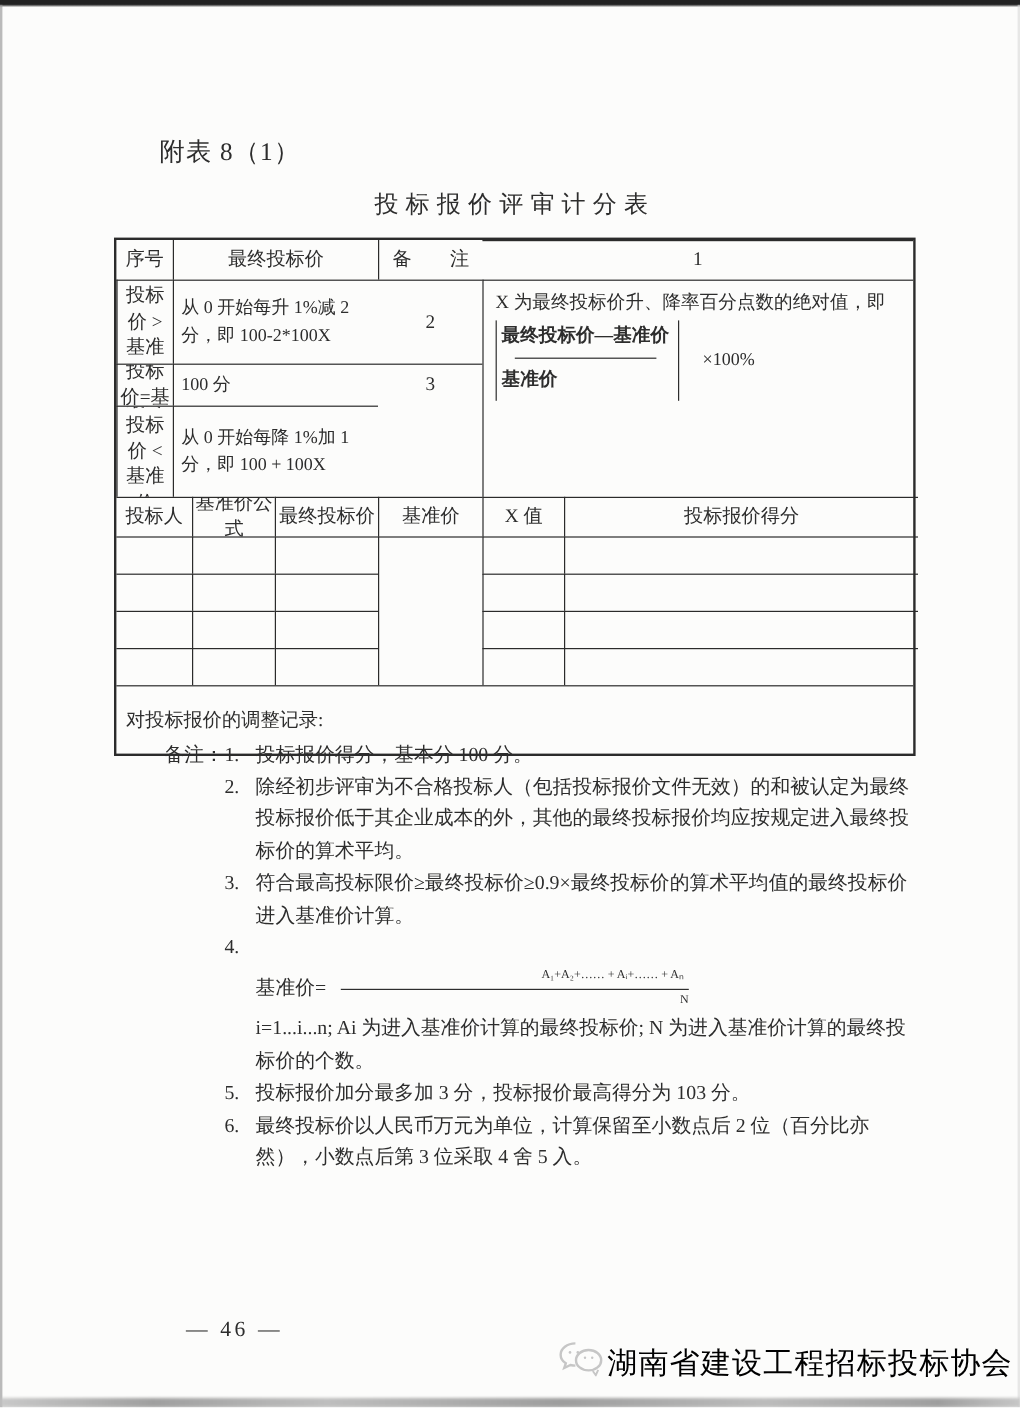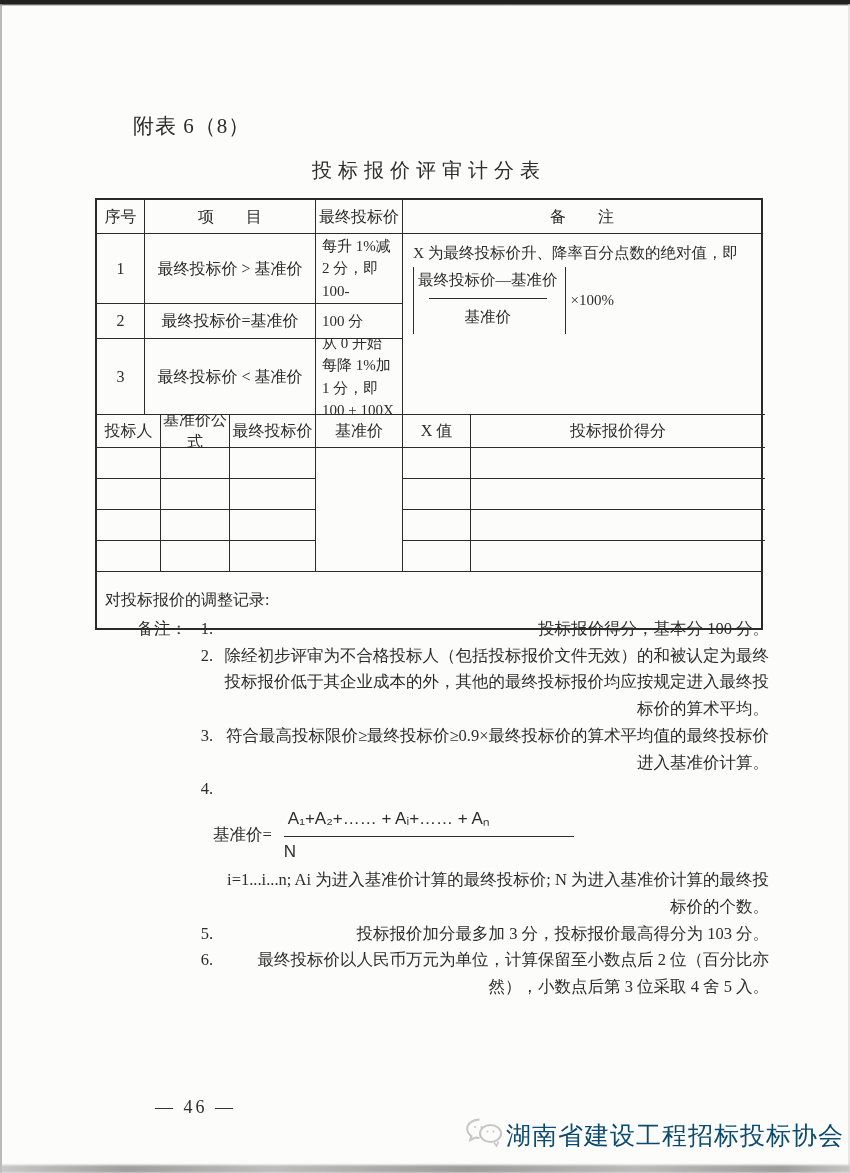--- a/index.html
+++ b/index.html
@@ -68,89 +68,88 @@
   .criteria { font-size: 15px; line-height: 1.5; }
   .remark-cell {
     grid-column: 4; grid-row: 2 / span 3;
     display: block; text-align: left;
     padding: 8px 8px 4px 10px;
     font-size: 15.5px; line-height: 1.45;
   }
   .abs-frac { display: flex; align-items: center; margin-top: 3px; }
   .abs-bars {
     border-left: 1.6px solid #2d2d2d; border-right: 1.6px solid #2d2d2d;
-    padding: 2px 7px 6px 4px; text-align: center;
+    padding: 2px 7px 6px 4px; text-align: left; font-weight: bold;
   }
   .abs-num { font-size: 15.5px; white-space: nowrap; }
   .abs-line { width: 118px; border-top: 1.6px solid #2d2d2d; margin: 6px auto 7px; }
   .abs-den { font-size: 15.5px; }
-  .abs-times { margin-left: 5px; font-size: 15px; }
+  .abs-times { margin-left: 20px; font-size: 15px; }
 
   .sec2 {
     display: grid;
     grid-template-columns: 63px 69px 86px 87px 68px 295px;
     grid-template-rows: 33px 31px 31px 31px 31px;
   }
   .base-merged { grid-column: 4; grid-row: 2 / span 4; }
 
   .adjust-row {
     border-top: 1.5px solid #2b2b2b;
     height: 57px; display: flex; align-items: center;
     padding-left: 8px; font-size: 16px;
   }
 
   
   .notes {
     position: absolute; left: 137px; top: 616px; width: 632px;
     font-size: 16.5px; line-height: 1.62;
   }
-  .note-row { display: flex; align-items: flex-start; text-align: right; }
+  .note-row { display: flex; align-items: flex-start; }
   .note-label { width: 50px; flex: none; }
   .note-indent { width: 50px; flex: none; }
   .note-num { width: 26px; flex: none; }
   .note-text { flex: 1; }
 
   .formula-row { display: flex; align-items: center; margin: 2px 0 2px 76px; }
   .formula-lhs { flex: none; margin-right: 12px; }
-  .frac { width: 290px; text-align: left; font-family: Liberation Sans, sans-serif; font-size: 17px; }
+  .frac { width: 290px; text-align: right; font-family: Liberation Serif, serif; font-size: 10px; }
   .frac-num { padding: 0 4px 3px; border-bottom: 1.6px solid #2d2d2d; white-space: nowrap; }
   .frac-den { padding-top: 1px; }
 
   
   .page-number {
     position: absolute; left: 155px; top: 1097px;
     font-size: 18px; letter-spacing: 3px;
   }
   .watermark {
     position: absolute; right: 6px; top: 1117px;
     display: flex; align-items: center; gap: 3px;
-    color: #0c4a6e; font-size: 25px; letter-spacing: 1px;
+    color: #000000; font-size: 25px; letter-spacing: 1px;
     text-shadow: 0.5px 0.5px 0 #ffffff;
     white-space: nowrap;
   }
   .watermark svg { flex: none; }
 </style>
 </head>
 <body>
 
 <div class="sheet">
 
   <div class="scan-top"></div>
   <div class="scan-left"></div>
   <div class="scan-right"></div>
   <div class="scan-bottom"></div>
 
-  <div class="appendix-label">附表 6（8）</div>
+  <div class="appendix-label">附表 8（1）</div>
   <div class="doc-title">投标报价评审计分表</div>
 
   <div class="bid-table">
 
     <div class="sec1">
       <div class="cell first-col first-row">序号</div>
-      <div class="cell first-row">项　　目</div>
       <div class="cell first-row">最终投标价</div>
       <div class="cell first-row">备　　注</div>
 
       <div class="cell first-col">1</div>
       <div class="cell">最终投标价 &gt; 基准价</div>
       <div class="cell left criteria">从 0 开始每升 1%减 2 分，即 100-2*100X</div>
 
       <div class="cell remark-cell">
         <div>X 为最终投标价升、降率百分点数的绝对值，即</div>
         <div class="abs-frac">

